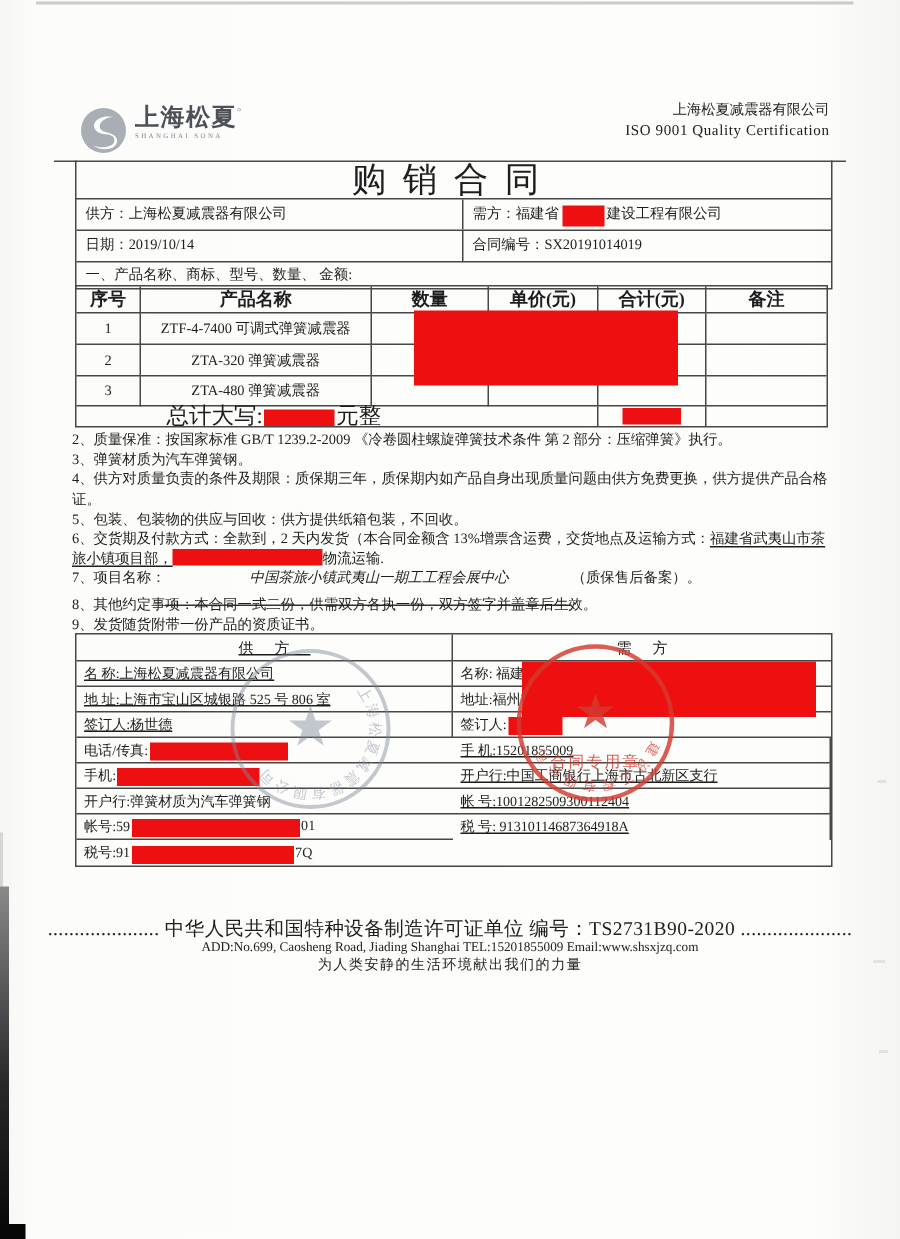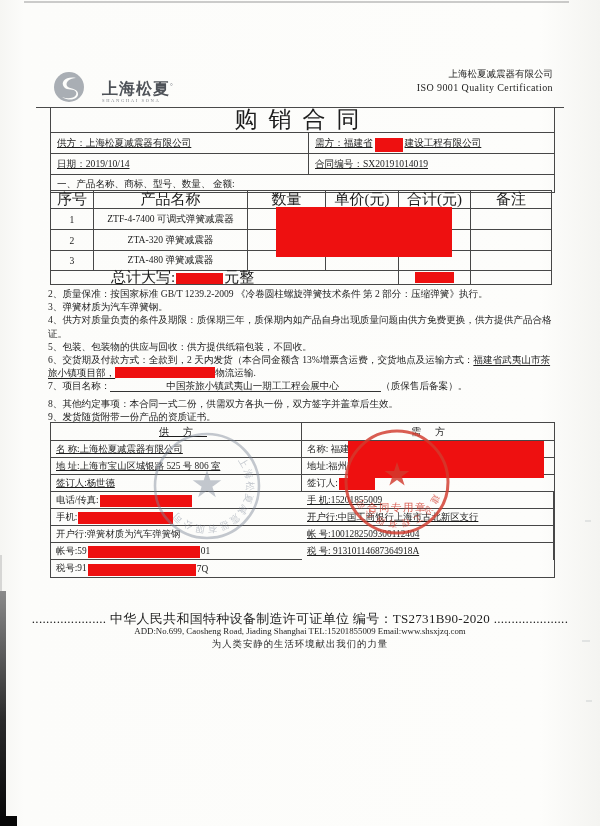--- a/index.html
+++ b/index.html
@@ -18,47 +18,47 @@
   .abs{position:absolute;}
 
   
   .art-topline{left:24px;top:1px;width:545px;height:2px;background:#9a9a9a;opacity:.5;}
   .art-leftstrip{left:0;top:591px;width:6px;height:235px;background:linear-gradient(180deg,#8a8a8a,#2a2a2a 55%,#050505);}
   .art-leftstrip2{left:0;top:555px;width:2px;height:40px;background:#b5b5b5;opacity:.5;}
   .art-corner{left:0;top:816px;width:17px;height:10px;background:#070707;}
   .smudge{background:#aeb2b6;opacity:.28;}
 
   
-  .logo-wrap{left:52px;top:70px;display:flex;align-items:flex-end;gap:16px;}
+  .logo-wrap{left:52px;top:70px;display:flex;align-items:flex-start;gap:4px;}
   .logo-text .cn{font-size:16px;font-weight:bold;color:#4e5258;letter-spacing:1px;line-height:15px;}
   .logo-text .reg{font-size:7px;vertical-align:super;color:#7a7f86;}
   .logo-text .en{font-size:4.6px;letter-spacing:1.6px;color:#80858c;line-height:6px;}
   .head-right{right:47px;top:68px;text-align:right;line-height:13px;}
   .head-right .l1{font-size:9.5px;}
   .head-right .l2{font-size:10px;letter-spacing:.4px;}
 
   .divider{left:36px;top:107px;width:528px;height:1px;background:#4a4a4a;}
   .title-box{left:50px;top:107px;width:503px;height:25px;border-left:1px solid var(--bc);border-right:1px solid var(--bc);text-align:center;}
   .title-box h1{margin:-3px 0 0 0;font-size:23px;letter-spacing:11px;font-weight:normal;}
 
   
   .info-table{left:50px;top:132px;width:503px;border:1px solid var(--bc);font-size:9.6px;}
-  .info-row{display:flex;border-bottom:1px solid var(--bc);height:20px;line-height:20px;text-decoration:underline;}
+  .info-row{display:flex;border-bottom:1px solid var(--bc);height:20px;line-height:20px;}
   .info-row .cl{width:251px;border-right:1px solid var(--bc);padding-left:6px;}
   .info-row .cr{flex:1;padding-left:6px;}
   .info-sec{height:17px;line-height:17px;padding-left:6px;}
 
   
   .prod-table{left:50px;top:190px;width:500px;border:1px solid var(--bc);display:grid;
     grid-template-columns:43px 154px 78px 73px 72px auto;
     grid-template-rows:18px 21px 21px 20px 13px;font-size:9.6px;}
   .pc{border-right:1px solid var(--bc);border-bottom:1px solid var(--bc);display:flex;align-items:center;justify-content:center;}
   .pc.lastcol{border-right:none;}
   .pc.lastrow{border-bottom:none;}
-  .pc.h{font-size:15px;}
+  .pc.h{font-size:12px;font-weight:bold;}
   .total-main{grid-column:1/5;border-right:1px solid var(--bc);border-bottom:none;display:flex;align-items:center;justify-content:flex-start;padding-left:60px;font-size:15px;}
 
   .redact{background:var(--red);display:inline-block;}
   .rd-buyer-top{width:28px;height:14px;vertical-align:middle;margin:0 2px -3px 2px;}
   .rd-prod-main{left:276px;top:207px;width:176px;height:50px;}
   .rd-total-words{width:47px;height:11px;margin:0 1px -2px 1px;}
   .rd-total-sum{width:39px;height:11px;}
   .rd-c6{width:100px;height:11px;margin-bottom:-2px;}
   .rd-i{height:12px;vertical-align:middle;margin:0 1px -2px 1px;}
   .rd-sign{width:36px;}
@@ -66,21 +66,21 @@
   .rd-mobile{width:95px;}
   .rd-acct{width:112px;}
   .rd-tax{width:108px;}
   .rd-party-name{left:348px;top:441px;width:196px;height:37px;}
 
   
   .clauses{left:48px;top:287px;width:508px;font-size:9.6px;line-height:13.2px;}
   .clauses p{margin:0;}
   .clauses .gap8{margin-top:4px;}
   .ul{text-decoration:underline;text-underline-offset:2px;}
-  .blankline{border-bottom:1px solid #333;padding:0 42px 0 56px;}
+  .blankline{border-bottom:1px solid #333;padding:0 42px 12px 56px;font-style:italic;}
 
   
   .party-table{left:50px;top:422px;width:503px;border:1px solid var(--bc);display:grid;
     grid-template-columns:251px auto;grid-template-rows:18px repeat(8,17px);
     font-size:9.4px;}
   .yc{border-bottom:1px solid var(--bc);display:flex;align-items:center;padding-left:5px;overflow:hidden;white-space:nowrap;}
   .yc.l{border-right:1px solid var(--bc);text-decoration:underline;}
   .yc.hh{justify-content:center;letter-spacing:14px;padding-left:14px;font-size:10px;}
   .yc.lastrow{border-bottom:none;}
 

